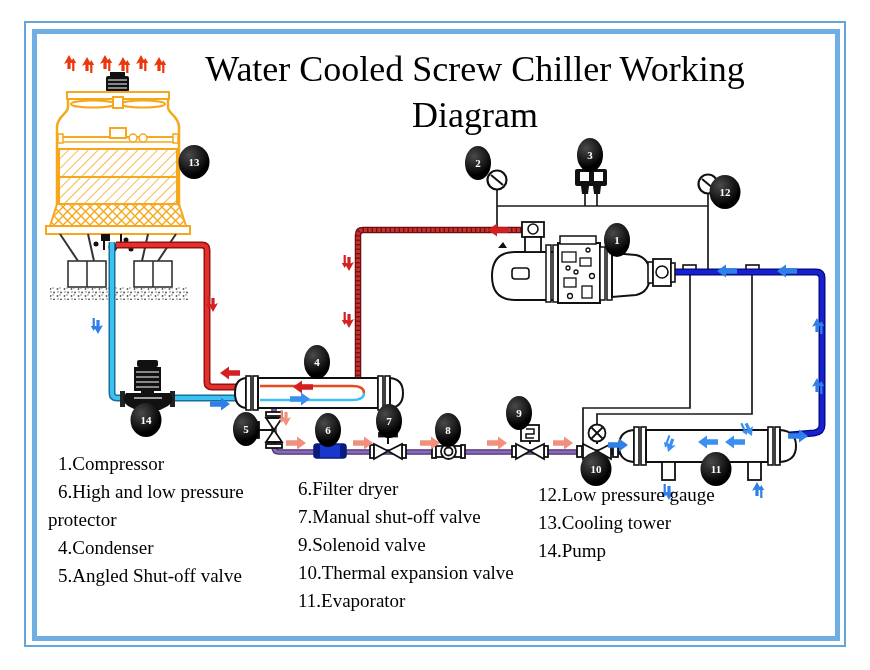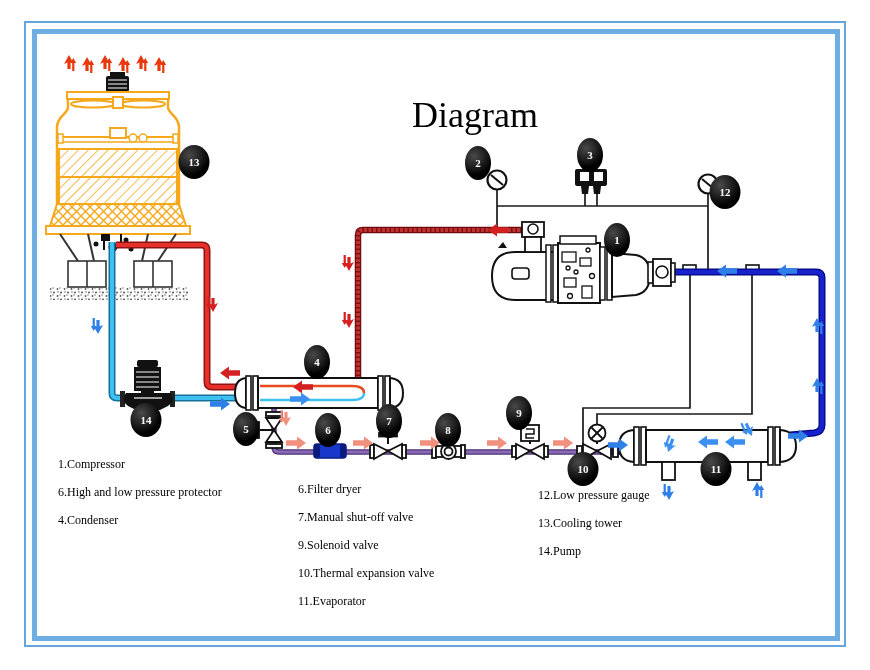--- a/index.html
+++ b/index.html
@@ -9,37 +9,37 @@
   #frame-outer{left:24px;top:21px;width:818px;height:622px;border:2px solid #64A5DC;}
   #frame-inner{left:32px;top:29px;width:798px;height:602px;border:5px solid #6FAEE2;}
   #title{position:absolute;left:120px;right:40px;top:46px;text-align:center;color:#000;
          font-size:36px;line-height:46px;font-family:"Liberation Serif",serif;}
   svg{position:absolute;left:0;top:0;}
   .badge{position:absolute;background:radial-gradient(circle at 35% 30%, #4a4a4a 0%, #000 65%);
          color:#fff;border-radius:50%;display:flex;align-items:center;justify-content:center;
          font-family:"Liberation Serif",serif;font-weight:bold;font-size:11px;
          width:26px;height:34px;transform:translate(-50%,-50%);}
   .badge.wide{width:31px;}
-  .legend-col{position:absolute;color:#000;font-size:12px;line-height:28px;
+  .legend-col{position:absolute;color:#000;font-size:19px;line-height:28px;
               font-family:"Liberation Serif",serif;}
   .legend-col div{text-indent:10px;}
   #legend-col-1{left:48px;top:450px;width:220px;}
   #legend-col-2{left:288px;top:475px;width:245px;}
   #legend-col-3{left:528px;top:481px;width:240px;}
 </style>
 </head>
 <body>
 
 <div id="stage">
 
   <div id="frame-outer" class="frame"></div>
   <div id="frame-inner" class="frame"></div>
 
   <div id="title">
-    <br>
+    <span>Water Cooled Screw Chiller Working</span><br>
     <span>Diagram</span>
   </div>
 
   <svg width="870" height="670" viewBox="0 0 870 670">
     <defs>
       <pattern id="hatch" width="7" height="7" patternUnits="userSpaceOnUse" patternTransform="rotate(45)">
         <line x1="0" y1="0" x2="0" y2="7" stroke="#F5A81C" stroke-width="1.6"></line>
       </pattern>
       <pattern id="cross" width="9" height="9" patternUnits="userSpaceOnUse">
         <path d="M0,0 L9,9 M9,0 L0,9" stroke="#F5A81C" stroke-width="1.4" fill="none"></path>
@@ -347,30 +347,31 @@
 
   <div class="badge" style="left:617px;top:240px;">1</div>
   <div class="badge" style="left:478px;top:163px;">2</div>
   <div class="badge" style="left:590px;top:155px;">3</div>
   <div class="badge" style="left:317px;top:362px;">4</div>
   <div class="badge" style="left:246px;top:429px;">5</div>
   <div class="badge" style="left:328px;top:430px;">6</div>
   <div class="badge" style="left:389px;top:421px;">7</div>
   <div class="badge" style="left:448px;top:430px;">8</div>
   <div class="badge" style="left:519px;top:413px;">9</div>
-  <div class="badge wide" style="left:583px;top:469px;">10</div>
+  <div class="badge wide" style="left:596px;top:469px;">10</div>
   <div class="badge wide" style="left:716px;top:469px;">11</div>
   <div class="badge wide" style="left:725px;top:192px;">12</div>
   <div class="badge wide" style="left:194px;top:162px;">13</div>
   <div class="badge wide" style="left:146px;top:420px;">14</div>
 
   <div id="legend-col-1" class="legend-col">
     <div>1.Compressor</div>
     <div>6.High and low pressure protector</div>
     <div>4.Condenser</div>
+    <div>5.Angled Shut-off valve</div>
   </div>
   <div id="legend-col-2" class="legend-col">
     <div>6.Filter dryer</div>
     <div>7.Manual shut-off valve</div>
     <div>9.Solenoid valve</div>
     <div>10.Thermal expansion valve</div>
     <div>11.Evaporator</div>
   </div>
   <div id="legend-col-3" class="legend-col">
     <div>12.Low pressure gauge</div>

